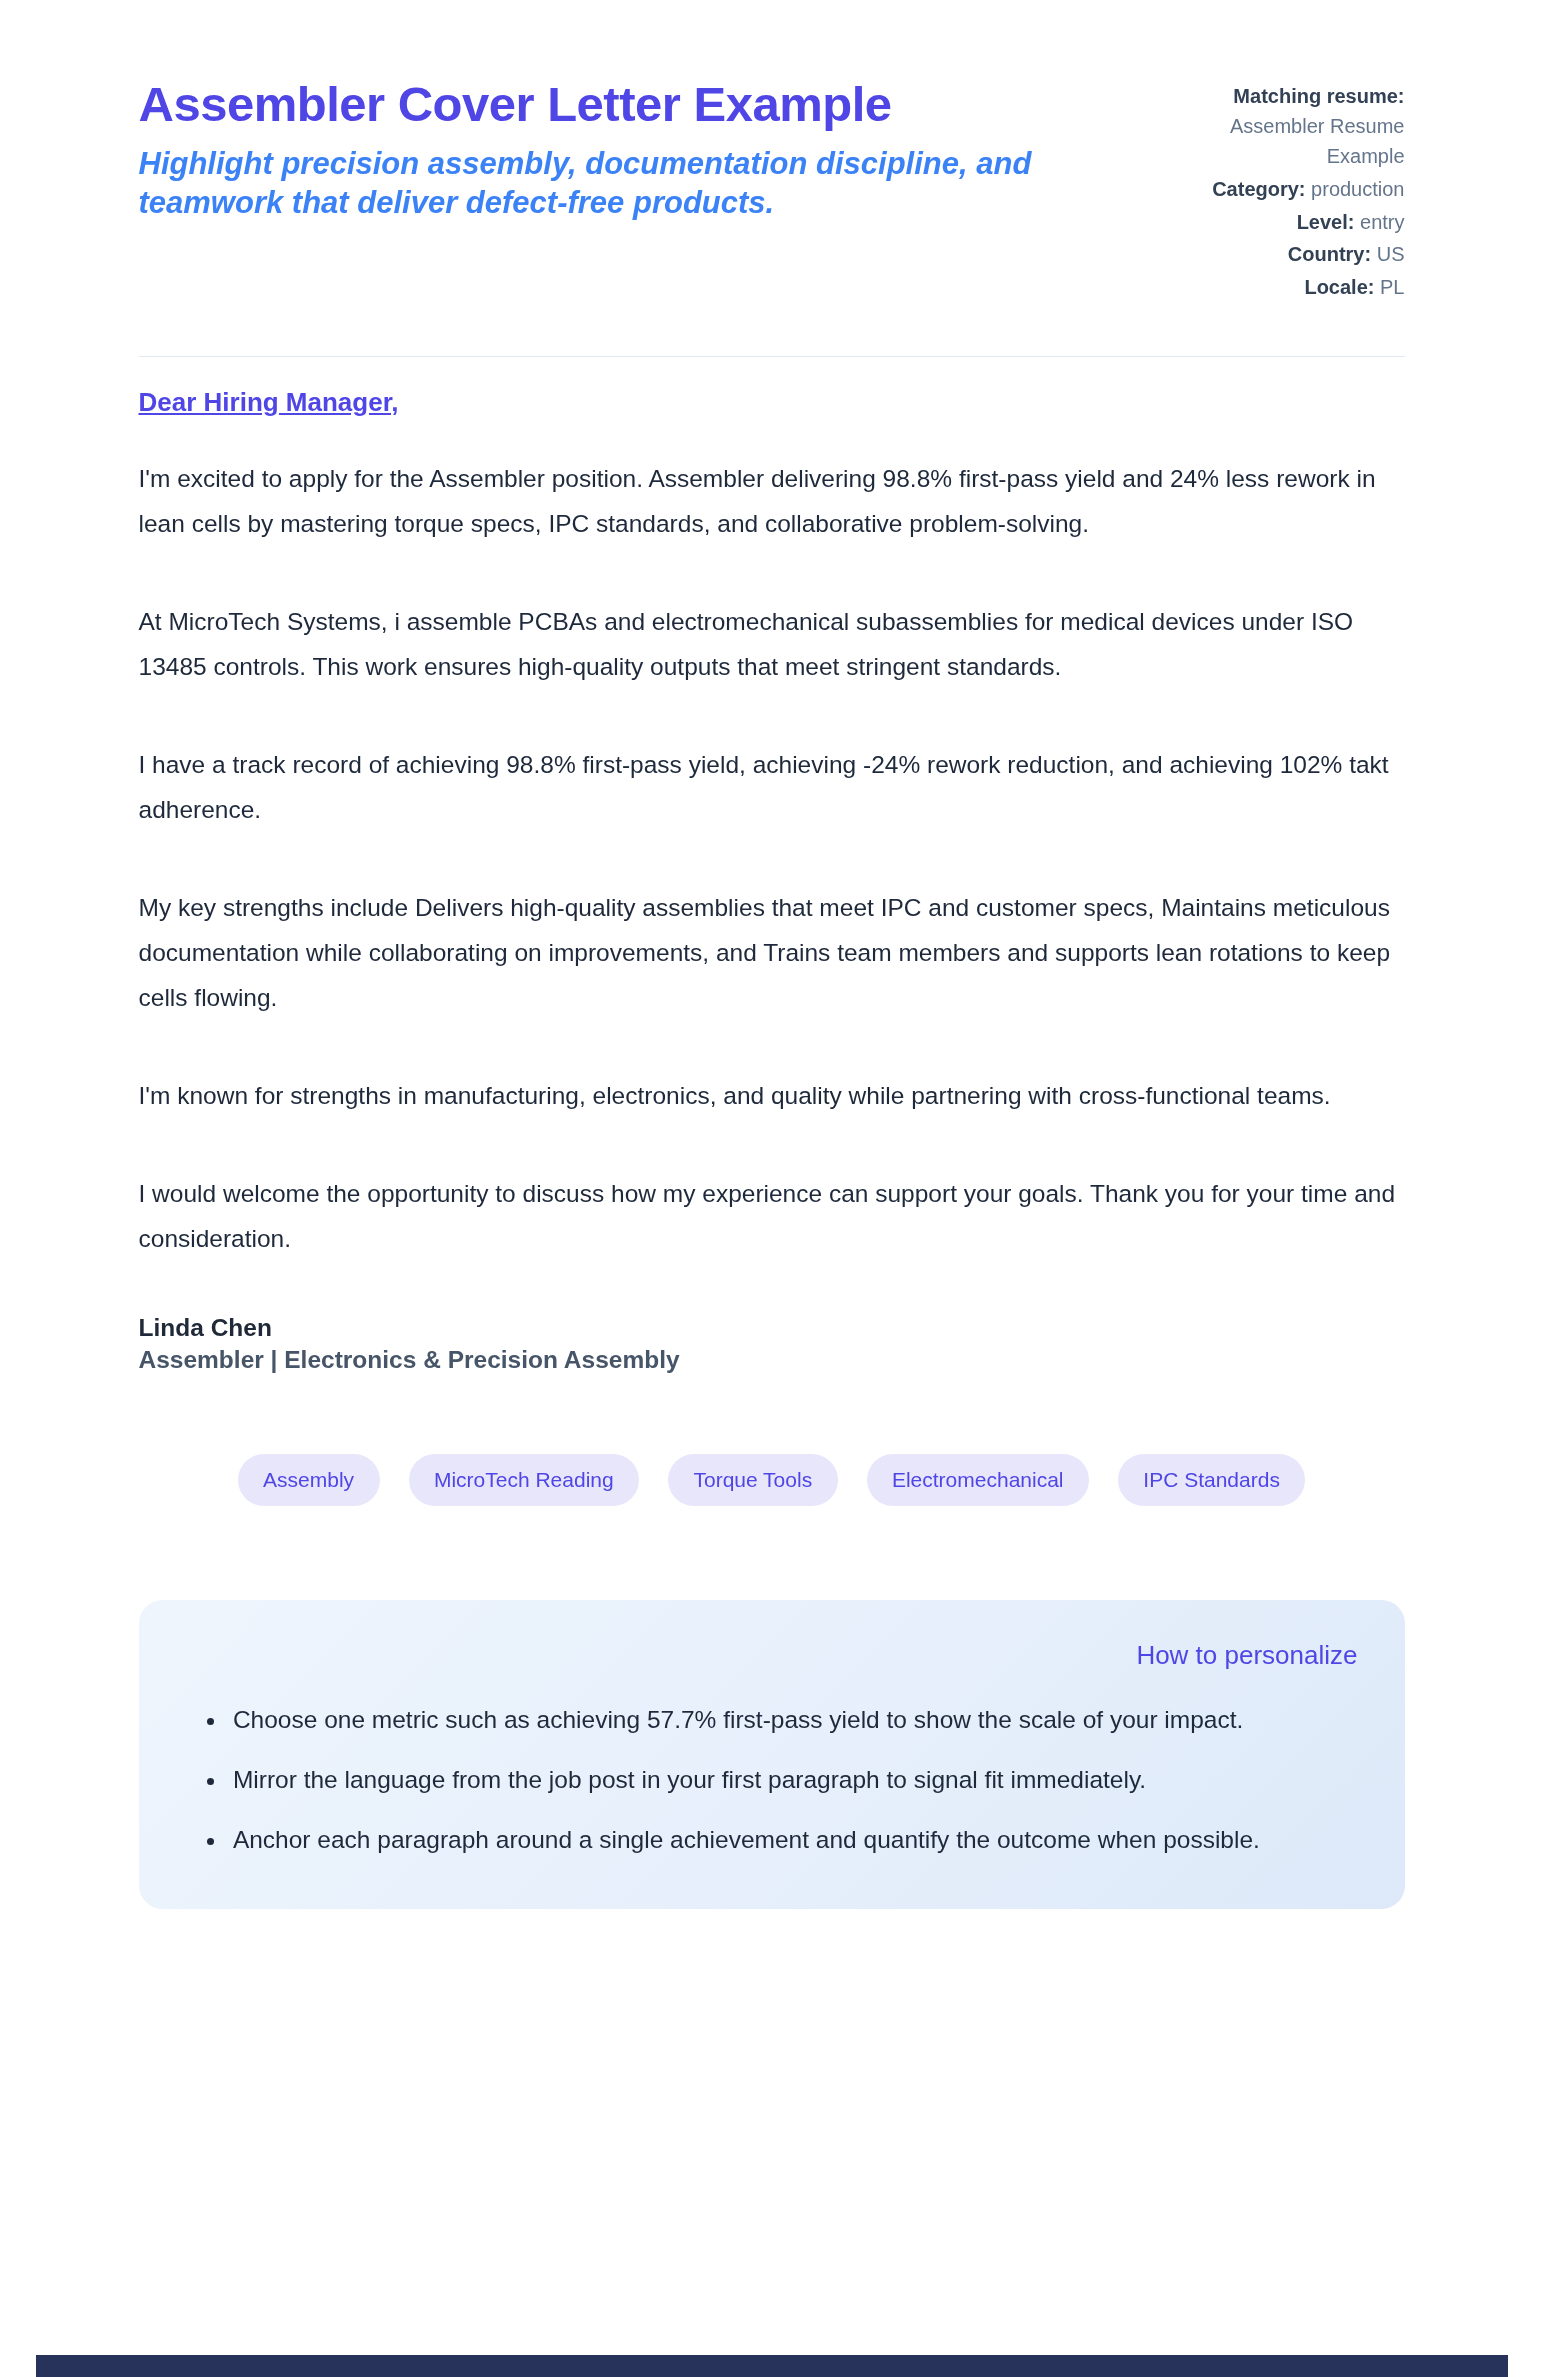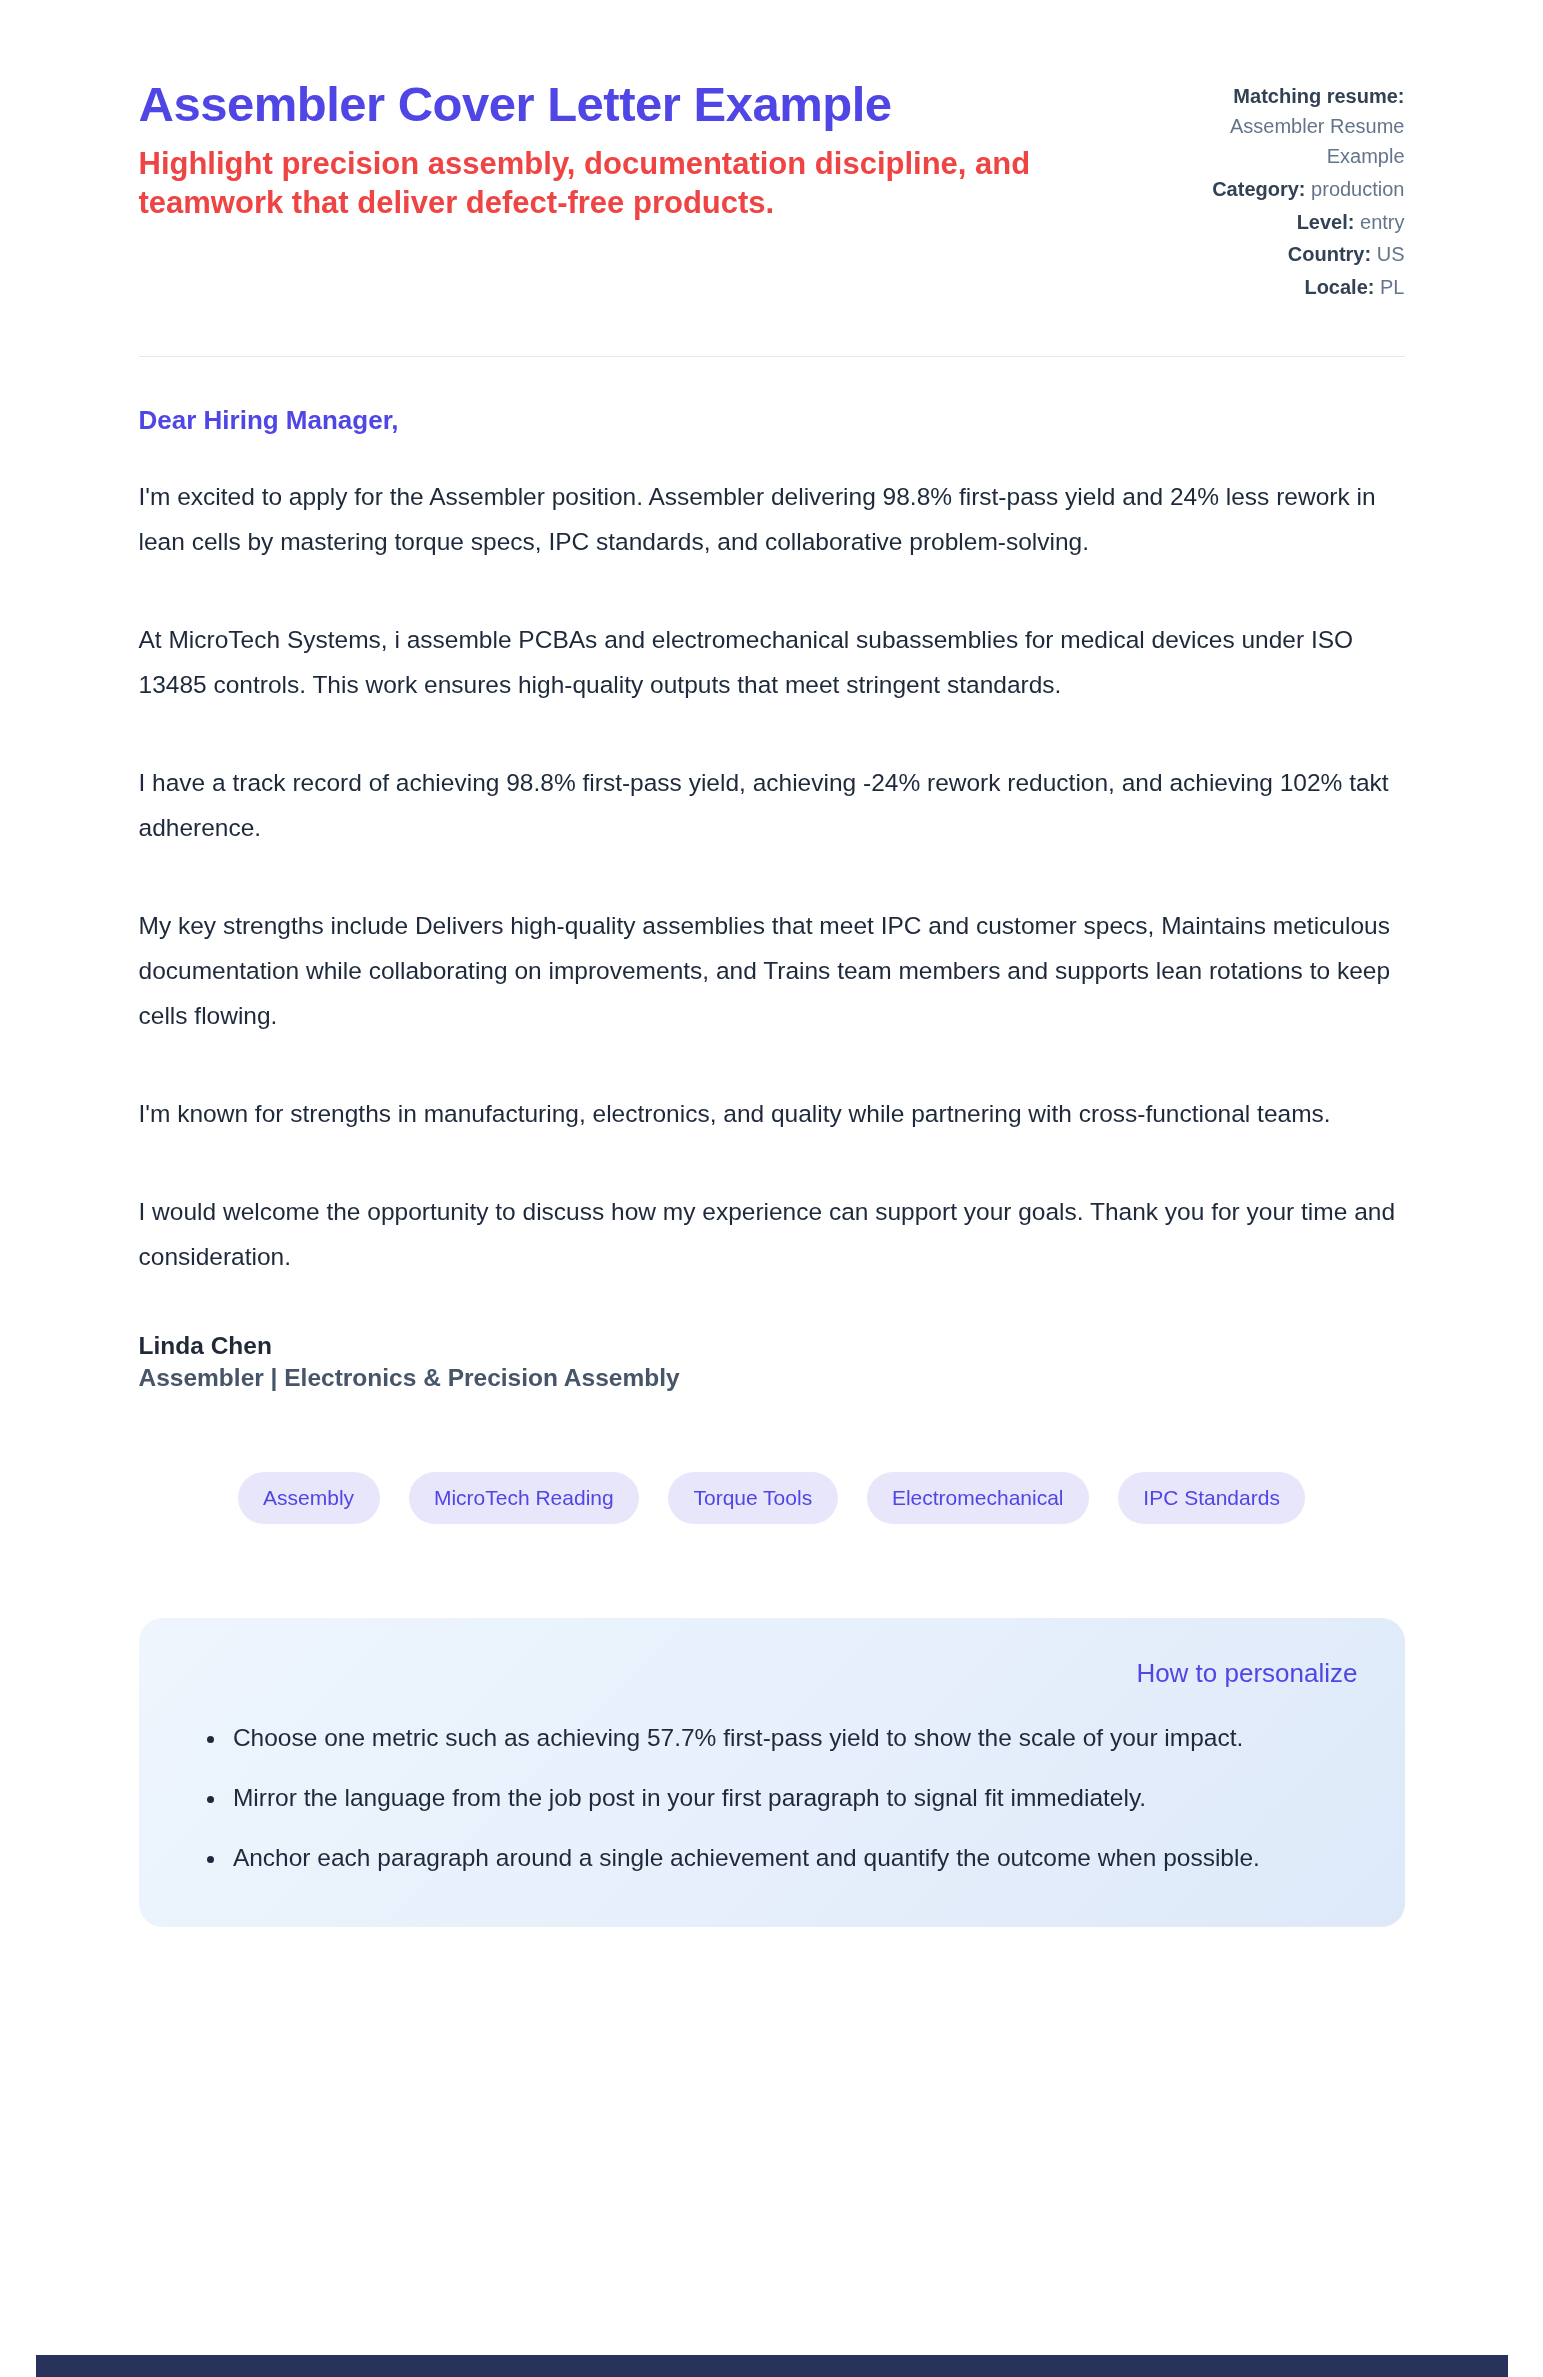--- a/index.html
+++ b/index.html
@@ -37,44 +37,46 @@
     line-height: 1.15;
     font-weight: 800;
     letter-spacing: -0.5px;
     color: #4f46e5;
   }
   .page-subtitle {
     margin: 0;
     font-size: 31px;
     line-height: 1.25;
     font-weight: 700;
-    color: #ef4444;
+    color: #3b82f6;
+    font-style: italic;
   }
   .meta {
     width: 227px;
     text-align: right;
     font-size: 20px;
     line-height: 1.5;
     color: #64748b;
     padding-top: 5.4px;
   }
   .meta-row { margin-bottom: 2.7px; }
   .meta-label { font-weight: 700; color: #334155; }
   
   .divider {
     border: none;
     border-top: 0.9px solid #e2e8f0;
     margin: 51px 0 0 0;
   }
   
   .greeting {
-    margin: 48px 0 38px 0;
+    margin: 30px 0 38px 0;
     font-size: 26px;
     font-weight: 700;
     color: #4f46e5;
+    text-decoration: underline;
   }
   .para {
     margin: 0 0 53px 0;
     font-size: 24.5px;
     line-height: 45px;
     color: #1e293b;
   }
   .signature { margin-top: 36px; }
   .signature-name {
     font-size: 24.5px;

